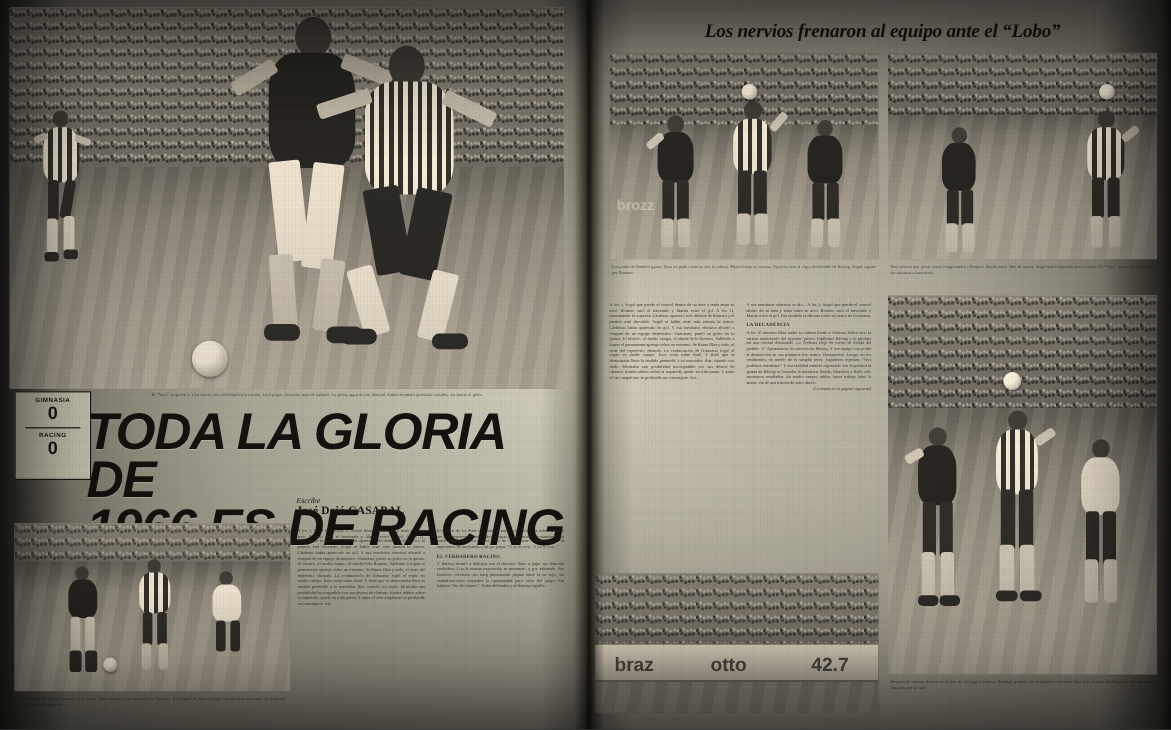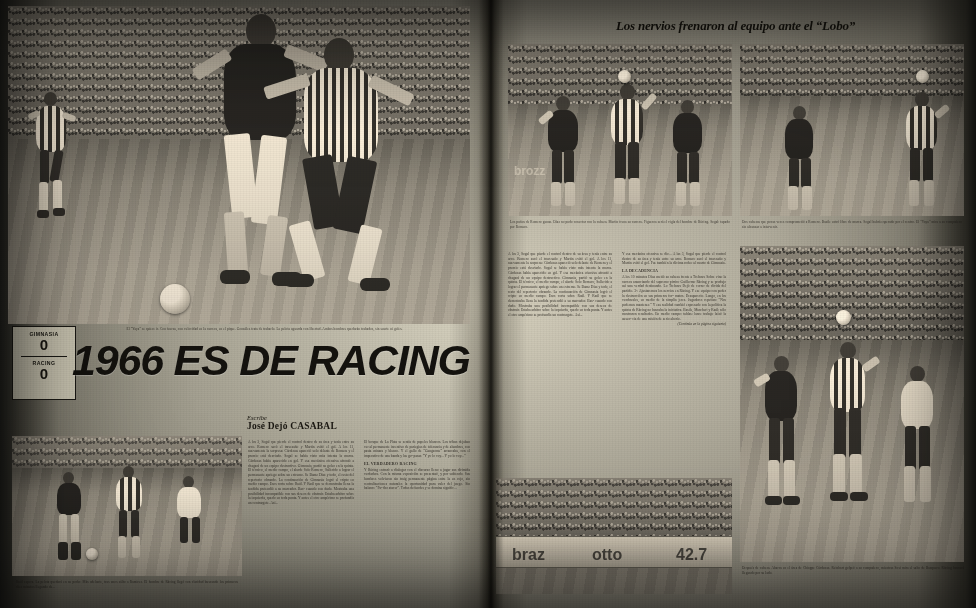--- a/index.html
+++ b/index.html
@@ -191,21 +191,21 @@
 
   .kicker {
     position: absolute;
     left: 508px;
     top: 18px;
     width: 455px;
     color: #17150f;
     font-family: "Liberation Serif", serif;
     font-weight: bold;
     font-style: italic;
-    font-size: 13px;
+    font-size: 16px;
     letter-spacing: -.2px;
     text-align: center;
   }
 
   .adboard {
     position: absolute;
     color: #2a2620;
     font-family: "Liberation Sans", sans-serif;
     font-weight: bold;
     opacity: .75;
@@ -269,20 +269,21 @@
 
   <div class="scorebox">
     <div class="team">GIMNASIA</div>
     <div class="score">0</div>
     <div class="rule"></div>
     <div class="team">RACING</div>
     <div class="score">0</div>
   </div>
 
   <div class="headline">
+    <span>TODA LA GLORIA DE</span>
     <span class="l2">1966 ES DE RACING</span>
   </div>
 
   <div class="byline">
     <div class="escribe">Escribe</div>
     <div class="author">José Dejó CASABAL</div>
   </div>
 
   <div class="photo" style="left:12px; top:436px; width:230px; height:140px;">
     <div class="sky" style="background:linear-gradient(180deg,#b6b2a3,#8e8b7d);"></div>

